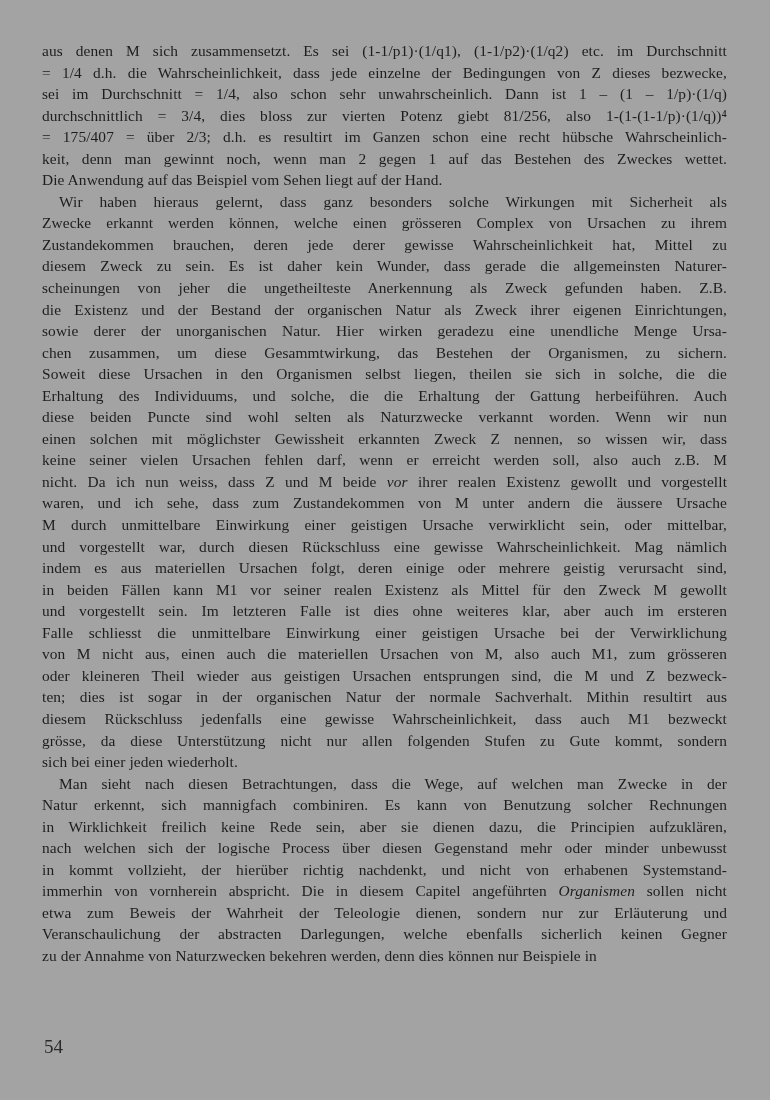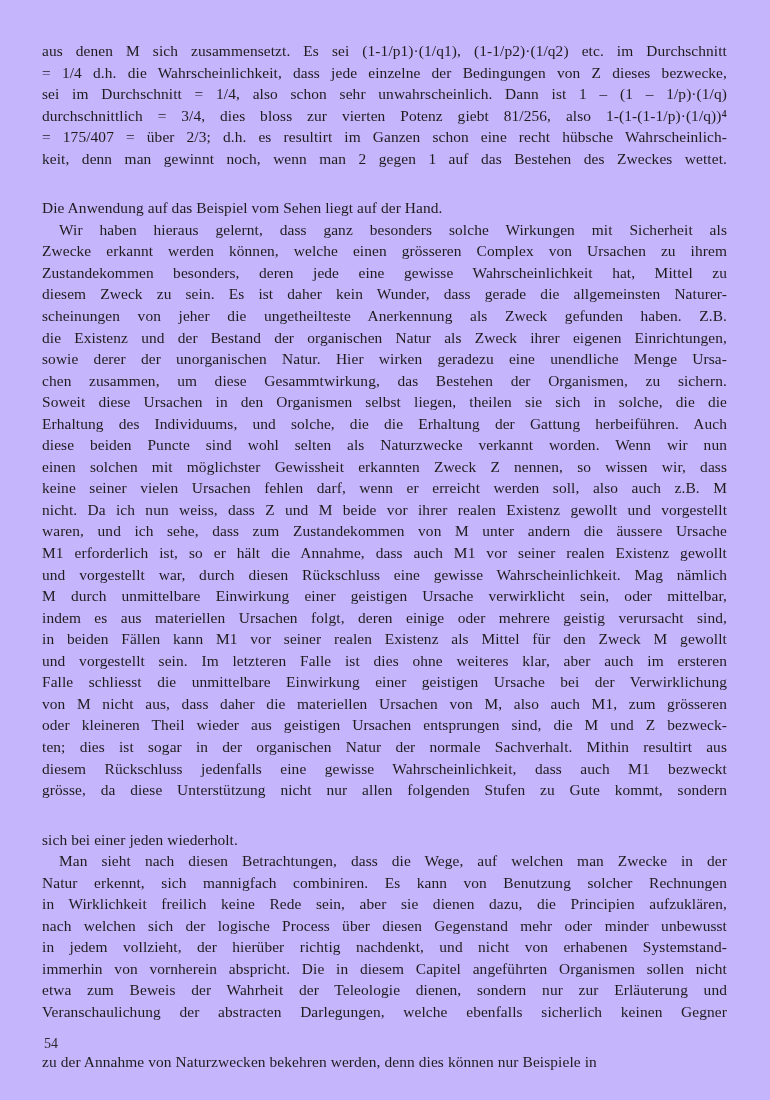--- a/index.html
+++ b/index.html
@@ -4,21 +4,21 @@
 <style>
   html, body {
     margin: 0;
     padding: 0;
     background: #ffffff;
   }
   .page {
     position: relative;
     width: 770px;
     height: 1100px;
-    background: #c4b5fd;
+    background: #a3a3a3;
     overflow: hidden;
     font-family: "Liberation Serif", "DejaVu Serif", serif;
   }
   .text-block {
     position: absolute;
     left: 42px;
     top: 40px;
     width: 685px;
     font-size: 15.4px;
     line-height: 21.55px;
@@ -31,32 +31,32 @@
   }
   .line {
     height: 21.55px;
     overflow: hidden;
     text-align: justify;
     text-align-last: justify;
     white-space: normal;
   }
   .line.last {
     text-align-last: left;
-    margin-top: 28px;
   }
   .line.indent {
     text-indent: 17px;
   }
   .it {
+    font-style: italic;
   }
   .page-number {
     position: absolute;
     left: 44px;
     top: 1036px;
-    font-size: 14px;
+    font-size: 19px;
     color: #2b2b2b;
     font-family: "Liberation Serif", "DejaVu Serif", serif;
   }
 </style>
 </head>
 <body>
 
 <div class="page">
   <main class="text-block">
       <div class="para">
@@ -64,53 +64,52 @@
         <div class="line"><span>= 1/4 d.h. die Wahrscheinlichkeit, dass jede einzelne der Bedingungen von Z dieses bezwecke,</span></div>
         <div class="line"><span>sei im Durchschnitt = 1/4, also schon sehr unwahrscheinlich. Dann ist 1 – (1 – 1/p)·(1/q)</span></div>
         <div class="line"><span>durchschnittlich = 3/4, dies bloss zur vierten Potenz giebt 81/256, also 1-(1-(1-1/p)·(1/q))⁴</span></div>
         <div class="line"><span>= 175/407 = über 2/3; d.h. es resultirt im Ganzen schon eine recht hübsche Wahrscheinlich-</span></div>
         <div class="line"><span>keit, denn man gewinnt noch, wenn man 2 gegen 1 auf das Bestehen des Zweckes wettet.</span></div>
         <div class="line last"><span>Die Anwendung auf das Beispiel vom Sehen liegt auf der Hand.</span></div>
       </div>
       <div class="para">
         <div class="line indent"><span>Wir haben hieraus gelernt, dass ganz besonders solche Wirkungen mit Sicherheit als</span></div>
         <div class="line"><span>Zwecke erkannt werden können, welche einen grösseren Complex von Ursachen zu ihrem</span></div>
-        <div class="line"><span>Zustandekommen besonders, deren jede eine gewisse Wahrscheinlichkeit hat, Mittel zu</span></div>
+        <div class="line"><span>Zustandekommen brauchen, deren jede derer gewisse Wahrscheinlichkeit hat, Mittel zu</span></div>
         <div class="line"><span>diesem Zweck zu sein. Es ist daher kein Wunder, dass gerade die allgemeinsten Naturer-</span></div>
         <div class="line"><span>scheinungen von jeher die ungetheilteste Anerkennung als Zweck gefunden haben. Z.B.</span></div>
         <div class="line"><span>die Existenz und der Bestand der organischen Natur als Zweck ihrer eigenen Einrichtungen,</span></div>
         <div class="line"><span>sowie derer der unorganischen Natur. Hier wirken geradezu eine unendliche Menge Ursa-</span></div>
         <div class="line"><span>chen zusammen, um diese Gesammtwirkung, das Bestehen der Organismen, zu sichern.</span></div>
         <div class="line"><span>Soweit diese Ursachen in den Organismen selbst liegen, theilen sie sich in solche, die die</span></div>
         <div class="line"><span>Erhaltung des Individuums, und solche, die die Erhaltung der Gattung herbeiführen. Auch</span></div>
         <div class="line"><span>diese beiden Puncte sind wohl selten als Naturzwecke verkannt worden. Wenn wir nun</span></div>
         <div class="line"><span>einen solchen mit möglichster Gewissheit erkannten Zweck Z nennen, so wissen wir, dass</span></div>
         <div class="line"><span>keine seiner vielen Ursachen fehlen darf, wenn er erreicht werden soll, also auch z.B. M</span></div>
         <div class="line"><span>nicht. Da ich nun weiss, dass Z und M beide </span><span class="it">vor</span><span> ihrer realen Existenz gewollt und vorgestellt</span></div>
         <div class="line"><span>waren, und ich sehe, dass zum Zustandekommen von M unter andern die äussere Ursache</span></div>
-        <div class="line"><span>M1 erforderlich ist, so er hält die Annahme, dass auch M1 </span><span class="it">vor</span><span> seiner realen Existenz gewollt</span></div>
+        <div class="line"><span>M durch unmittelbare Einwirkung einer geistigen Ursache verwirklicht sein, oder mittelbar,</span></div>
         <div class="line"><span>und vorgestellt war, durch diesen Rückschluss eine gewisse Wahrscheinlichkeit. Mag nämlich</span></div>
-        <div class="line"><span>M durch unmittelbare Einwirkung einer geistigen Ursache verwirklicht sein, oder mittelbar,</span></div>
         <div class="line"><span>indem es aus materiellen Ursachen folgt, deren einige oder mehrere geistig verursacht sind,</span></div>
         <div class="line"><span>in beiden Fällen kann M1 vor seiner realen Existenz als Mittel für den Zweck M gewollt</span></div>
         <div class="line"><span>und vorgestellt sein. Im letzteren Falle ist dies ohne weiteres klar, aber auch im ersteren</span></div>
         <div class="line"><span>Falle schliesst die unmittelbare Einwirkung einer geistigen Ursache bei der Verwirklichung</span></div>
-        <div class="line"><span>von M nicht aus, dass daher die materiellen Ursachen von M, also auch M1, zum grösseren</span></div>
+        <div class="line"><span>von M nicht aus, einen auch die materiellen Ursachen von M, also auch M1, zum grösseren</span></div>
         <div class="line"><span>oder kleineren Theil wieder aus geistigen Ursachen entsprungen sind, die M und Z bezweck-</span></div>
         <div class="line"><span>ten; dies ist sogar in der organischen Natur der normale Sachverhalt. Mithin resultirt aus</span></div>
         <div class="line"><span>diesem Rückschluss jedenfalls eine gewisse Wahrscheinlichkeit, dass auch M1 bezweckt</span></div>
         <div class="line"><span>grösse, da diese Unterstützung nicht nur allen folgenden Stufen zu Gute kommt, sondern</span></div>
         <div class="line last"><span>sich bei einer jeden wiederholt.</span></div>
       </div>
       <div class="para">
         <div class="line indent"><span>Man sieht nach diesen Betrachtungen, dass die Wege, auf welchen man Zwecke in der</span></div>
         <div class="line"><span>Natur erkennt, sich mannigfach combiniren. Es kann von Benutzung solcher Rechnungen</span></div>
         <div class="line"><span>in Wirklichkeit freilich keine Rede sein, aber sie dienen dazu, die Principien aufzuklären,</span></div>
         <div class="line"><span>nach welchen sich der logische Process über diesen Gegenstand mehr oder minder unbewusst</span></div>
-        <div class="line"><span>in jedem vollzieht, der hierüber richtig nachdenkt, und nicht von erhabenen Systemstand-</span></div>
+        <div class="line"><span>in kommt vollzieht, der hierüber richtig nachdenkt, und nicht von erhabenen Systemstand-</span></div>
         <div class="line"><span>immerhin von vornherein abspricht. Die in diesem Capitel angeführten </span><span class="it">Organismen</span><span> sollen nicht</span></div>
         <div class="line"><span>etwa zum Beweis der Wahrheit der Teleologie dienen, sondern nur zur Erläuterung und</span></div>
         <div class="line"><span>Veranschaulichung der abstracten Darlegungen, welche ebenfalls sicherlich keinen Gegner</span></div>
         <div class="line last"><span>zu der Annahme von Naturzwecken bekehren werden, denn dies können nur Beispiele in</span></div>
       </div>
     </main>
   <span class="page-number">54</span>
 </div>
 
 </body></html>

